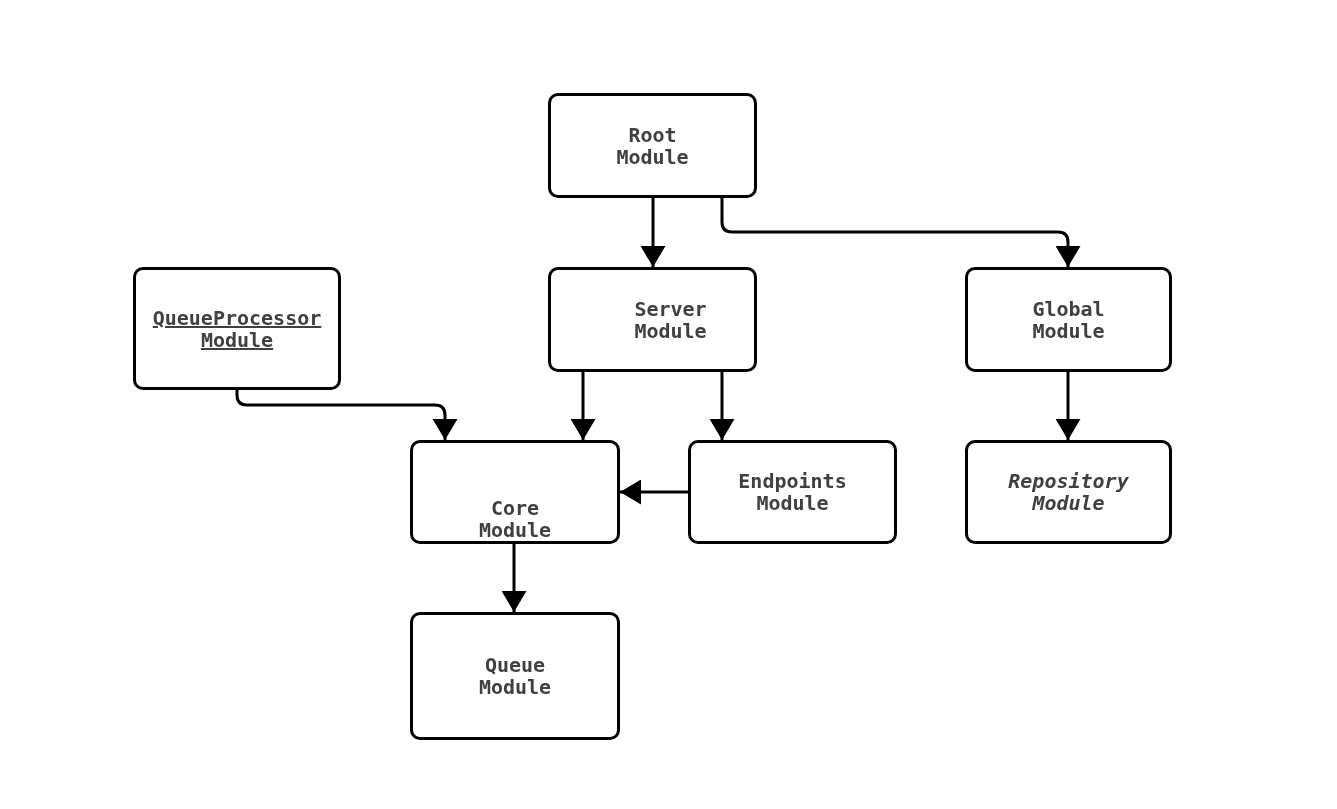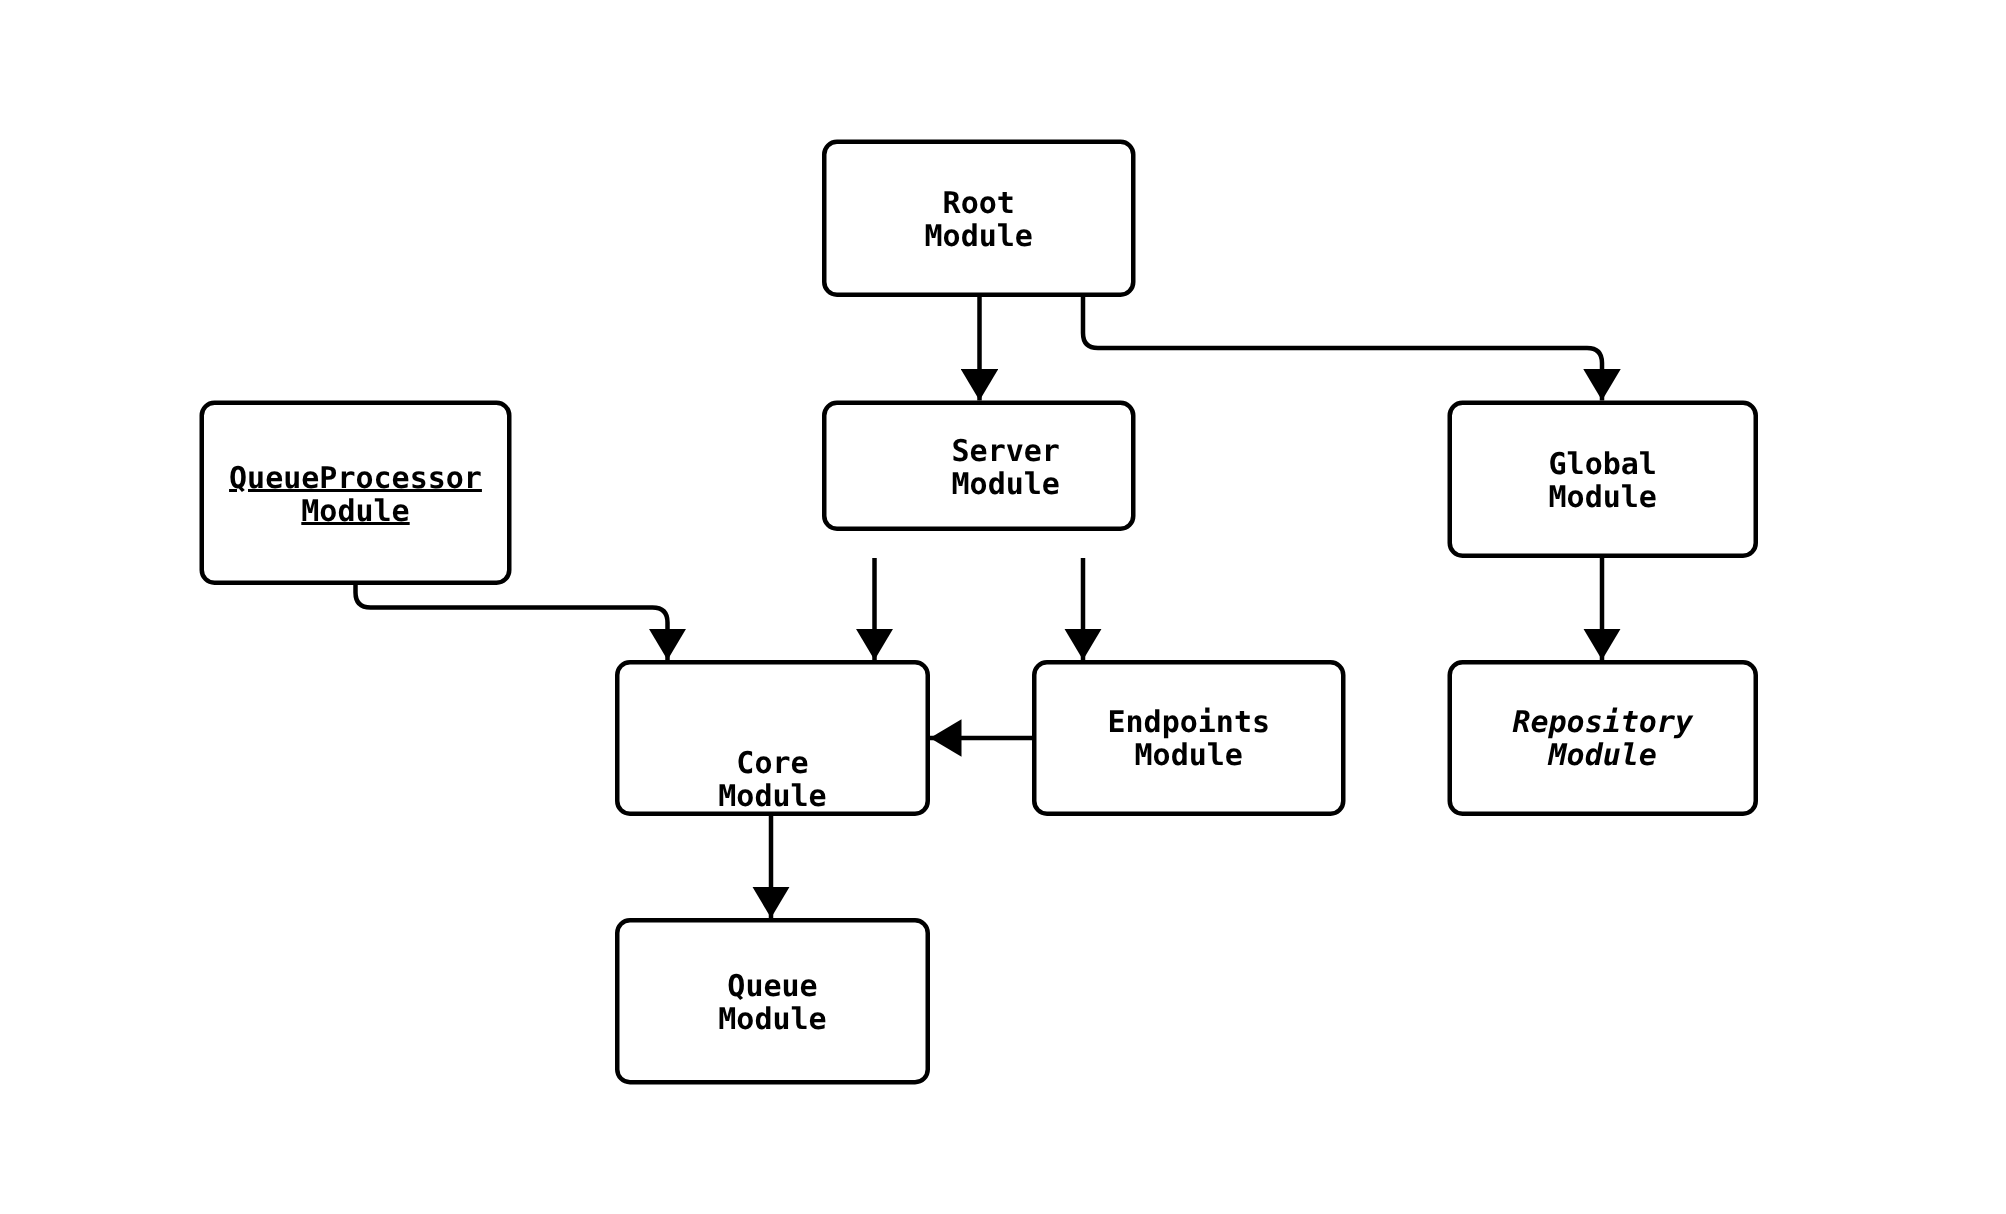--- a/index.html
+++ b/index.html
@@ -29,31 +29,31 @@
     border: 3px solid #000000;
     border-radius: 10px;
     display: flex;
     flex-direction: column;
     align-items: center;
     justify-content: center;
     text-align: center;
     font-weight: bold;
     font-size: 20px;
     line-height: 22px;
-    color: #000000;
+    color: #404040;
   }
   
   .node-root        { left: 548px; top:  93px; width: 209px; height: 105px; }
   .node-queueproc   { left: 133px; top: 267px; width: 208px; height: 123px; text-decoration: underline; }
-  .node-server      { left: 548px; top: 267px; width: 209px; height: 87px; padding-left: 36px; }
+  .node-server      { left: 548px; top: 267px; width: 209px; height: 105px; padding-left: 36px; }
   .node-global      { left: 965px; top: 267px; width: 207px; height: 105px; }
   .node-core        { left: 410px; top: 440px; width: 210px; height: 104px; justify-content: flex-end; }
   .node-endpoints   { left: 688px; top: 440px; width: 209px; height: 104px; text-align: right; }
   .node-repository  { left: 965px; top: 440px; width: 207px; height: 104px; font-style: italic; }
-  .node-queue       { left: 410px; top: 612px; width: 210px; height: 111px; }
+  .node-queue       { left: 410px; top: 612px; width: 210px; height: 128px; }
   .edge-path {
     fill: none;
     stroke: #000000;
     stroke-width: 3px;
   }
 </style>
 </head>
 <body>
 
 <div id="canvas">

